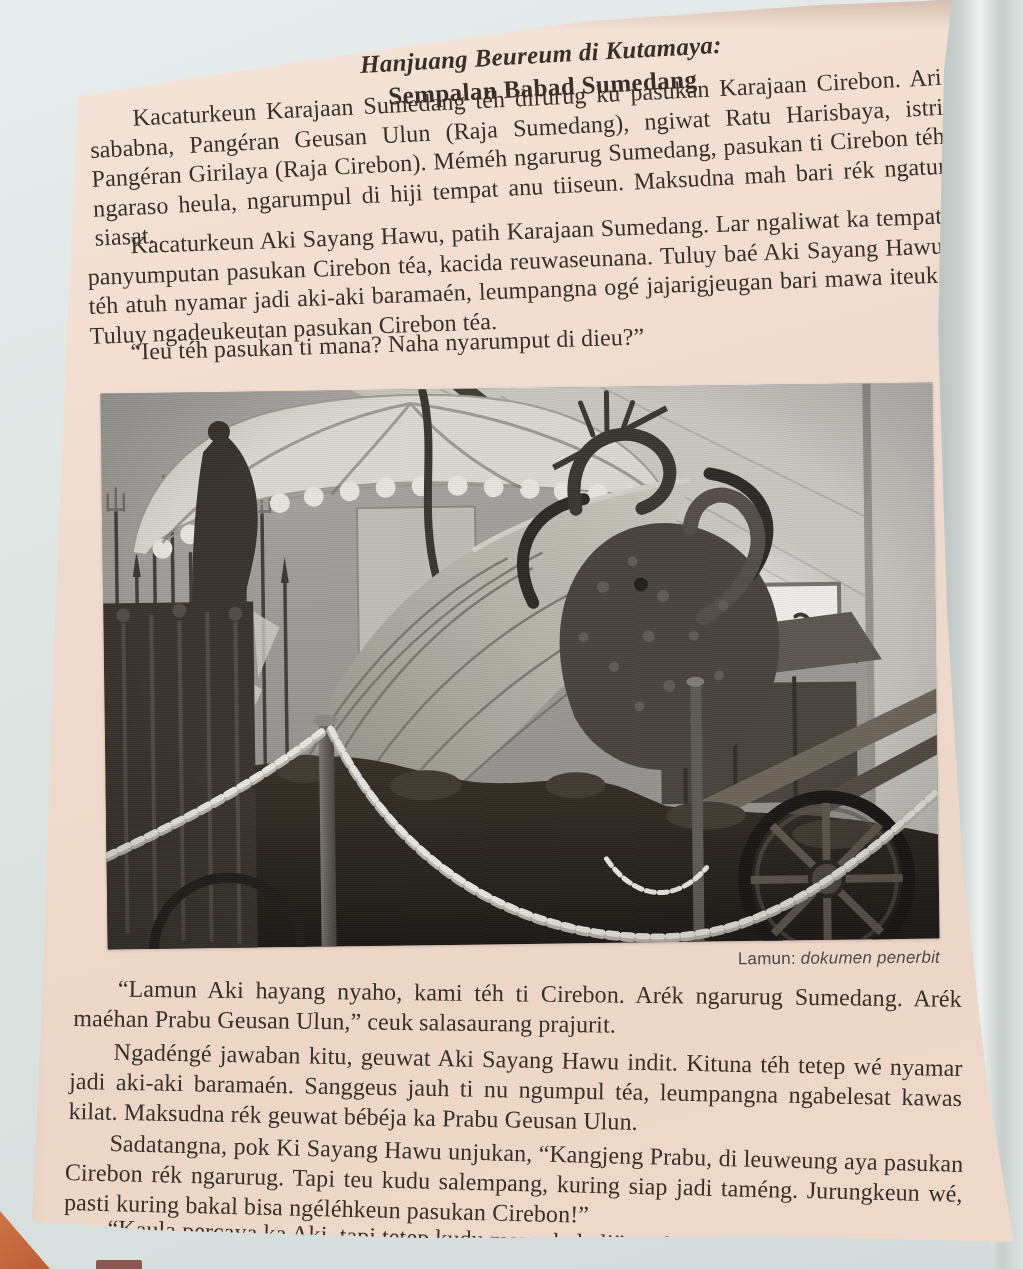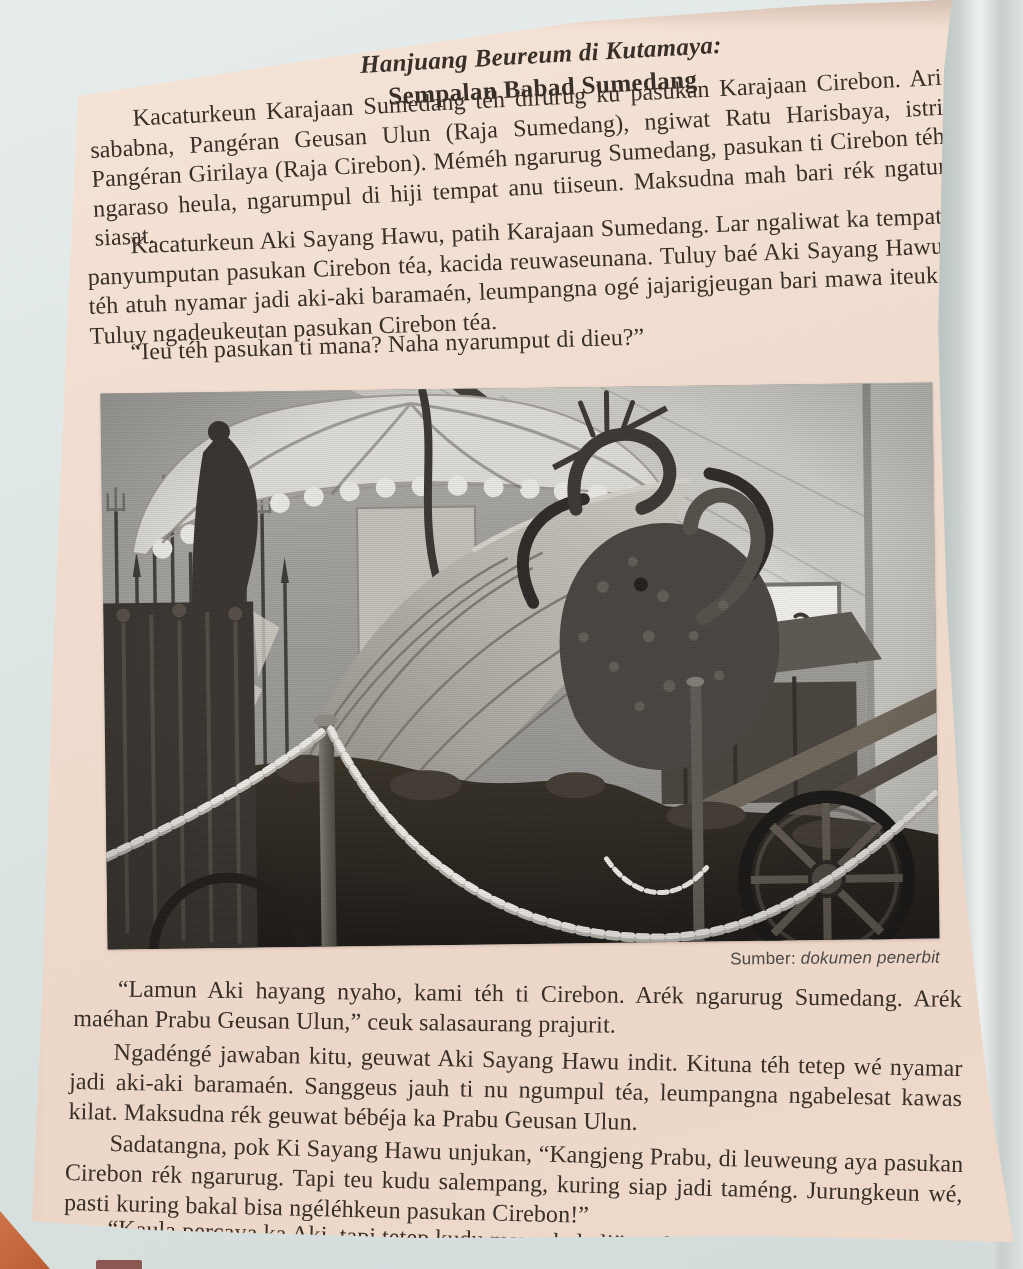--- a/index.html
+++ b/index.html
@@ -284,21 +284,21 @@
           <path d="M 226,340 C 290,472 400,546 540,552 C 650,557 740,492 832,410" stroke="#b9b6b0" stroke-width="9" stroke-dasharray="9 6"></path>
           <path d="M 226,338 C 290,470 400,544 540,550 C 650,555 740,490 832,408" stroke="#eae8e2" stroke-width="6" stroke-dasharray="9 6"></path>
           <path d="M 500,472 C 530,516 570,516 600,482" stroke="#eae8e2" stroke-width="5" stroke-dasharray="8 5"></path>
         </g>
 
         <rect width="832" height="556" fill="url(#gVig)"></rect>
       </svg>
     </div>
 
     <div class="blk caption">
-      <span class="cap-label">Sumber:</span>
+      <span class="cap-label">Lamun:</span>
       <span class="cap-val">dokumen penerbit</span>
     </div>
 
     <div class="blk para p4">“Lamun Aki hayang nyaho, kami téh ti Cirebon. Arék ngarurug Sumedang. Arék maéhan Prabu Geusan Ulun,” ceuk salasaurang prajurit.</div>
     <div class="blk para p5">Ngadéngé jawaban kitu, geuwat Aki Sayang Hawu indit. Kituna téh tetep wé nyamar jadi aki-aki baramaén. Sanggeus jauh ti nu ngumpul téa, leumpangna ngabelesat kawas kilat. Maksudna rék geuwat bébéja ka Prabu Geusan Ulun.</div>
     <div class="blk para p6">Sadatangna, pok Ki Sayang Hawu unjukan, “Kangjeng Prabu, di leuweung aya pasukan Cirebon rék ngarurug. Tapi teu kudu salempang, kuring siap jadi taméng. Jurungkeun wé, pasti kuring bakal bisa ngéléhkeun pasukan Cirebon!”</div>
     <div class="blk para p7">“Kaula percaya ka Aki, tapi tetep kudu mawa balad!” ceuk Prabu Geusan Ulun.</div>
 
   </div>
 

